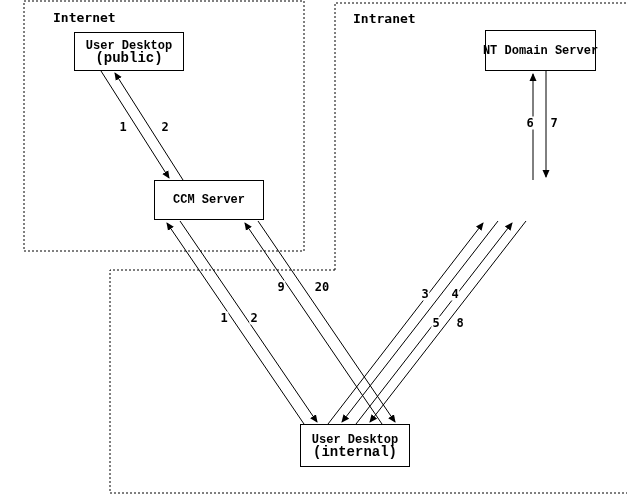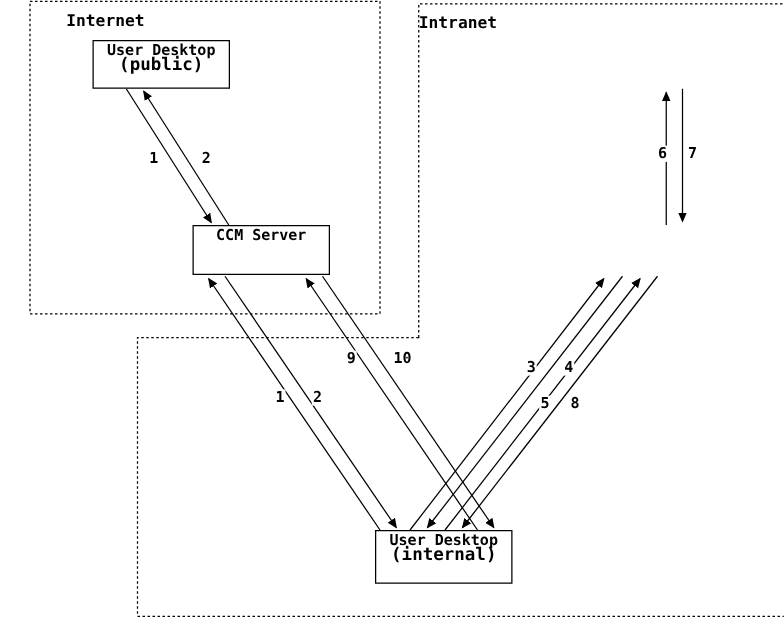--- a/index.html
+++ b/index.html
@@ -16,21 +16,23 @@
   .zone-outline { fill: none; stroke: #000000; stroke-width: 1; stroke-dasharray: 2 2; }
   .edge { stroke: #000000; stroke-width: 1; fill: none; }
   .node {
     position: absolute;
     box-sizing: border-box;
     border: 1px solid #000000;
     background: #ffffff;
     display: flex;
     flex-direction: column;
     align-items: center;
+    justify-content: center;
     text-align: center;
+    font-family: Liberation Mono, monospace;
   }
   .node .label {
     font-size: 12px;
     font-weight: bold;
     line-height: 14px;
     white-space: nowrap;
     color: #000000;
   }
   .node .sublabel {
     font-size: 14px;
@@ -84,44 +86,47 @@
     <line class="edge" x1="305" y1="424" x2="460" y2="223" marker-end="url(#arrow)"></line>
     <line class="edge" x1="475" y1="221" x2="319" y2="422" marker-end="url(#arrow)"></line>
     <line class="edge" x1="333" y1="424" x2="489" y2="223" marker-end="url(#arrow)"></line>
     <line class="edge" x1="503" y1="221" x2="347" y2="422" marker-end="url(#arrow)"></line>
 
     <line class="edge" x1="510" y1="180" x2="510" y2="74" marker-end="url(#arrow)"></line>
     <line class="edge" x1="523" y1="71" x2="523" y2="177" marker-end="url(#arrow)"></line>
   </svg>
 
   <span class="zone-label" style="left:30px; top:10px;">Internet</span>
-  <span class="zone-label" style="left:312px; top:11px;">Intranet</span>
+  <span class="zone-label" style="left:330px; top:11px;">Intranet</span>
 
   <div class="node" style="left:51px; top:32px; width:110px; height:39px;">
     <span class="label">User Desktop</span>
     <span class="sublabel">(public)</span>
   </div>
 
   <div class="node" style="left:131px; top:180px; width:110px; height:40px;">
     <span class="label">CCM Server</span>
   </div>
 
+  <div class="node" style="left:462px; top:30px; width:111px; height:41px;">
+    <span class="label">NT Domain Server</span>
+  </div>
 
 
   <div class="node" style="left:277px; top:424px; width:110px; height:43px;">
     <span class="label">User Desktop</span>
     <span class="sublabel">(internal)</span>
   </div>
 
   <span class="num" style="left:100px; top:127px;">1</span>
   <span class="num" style="left:142px; top:127px;">2</span>
   <span class="num" style="left:201px; top:318px;">1</span>
   <span class="num" style="left:231px; top:318px;">2</span>
   <span class="num" style="left:258px; top:287px;">9</span>
-  <span class="num" style="left:299px; top:287px;">10</span>
+  <span class="num" style="left:299px; top:287px;">20</span>
   <span class="num" style="left:402px; top:294px;">3</span>
   <span class="num" style="left:432px; top:294px;">4</span>
   <span class="num" style="left:413px; top:323px;">5</span>
   <span class="num" style="left:437px; top:323px;">8</span>
   <span class="num" style="left:507px; top:123px;">6</span>
   <span class="num" style="left:531px; top:123px;">7</span>
 
 </div>
 
 </body></html>

